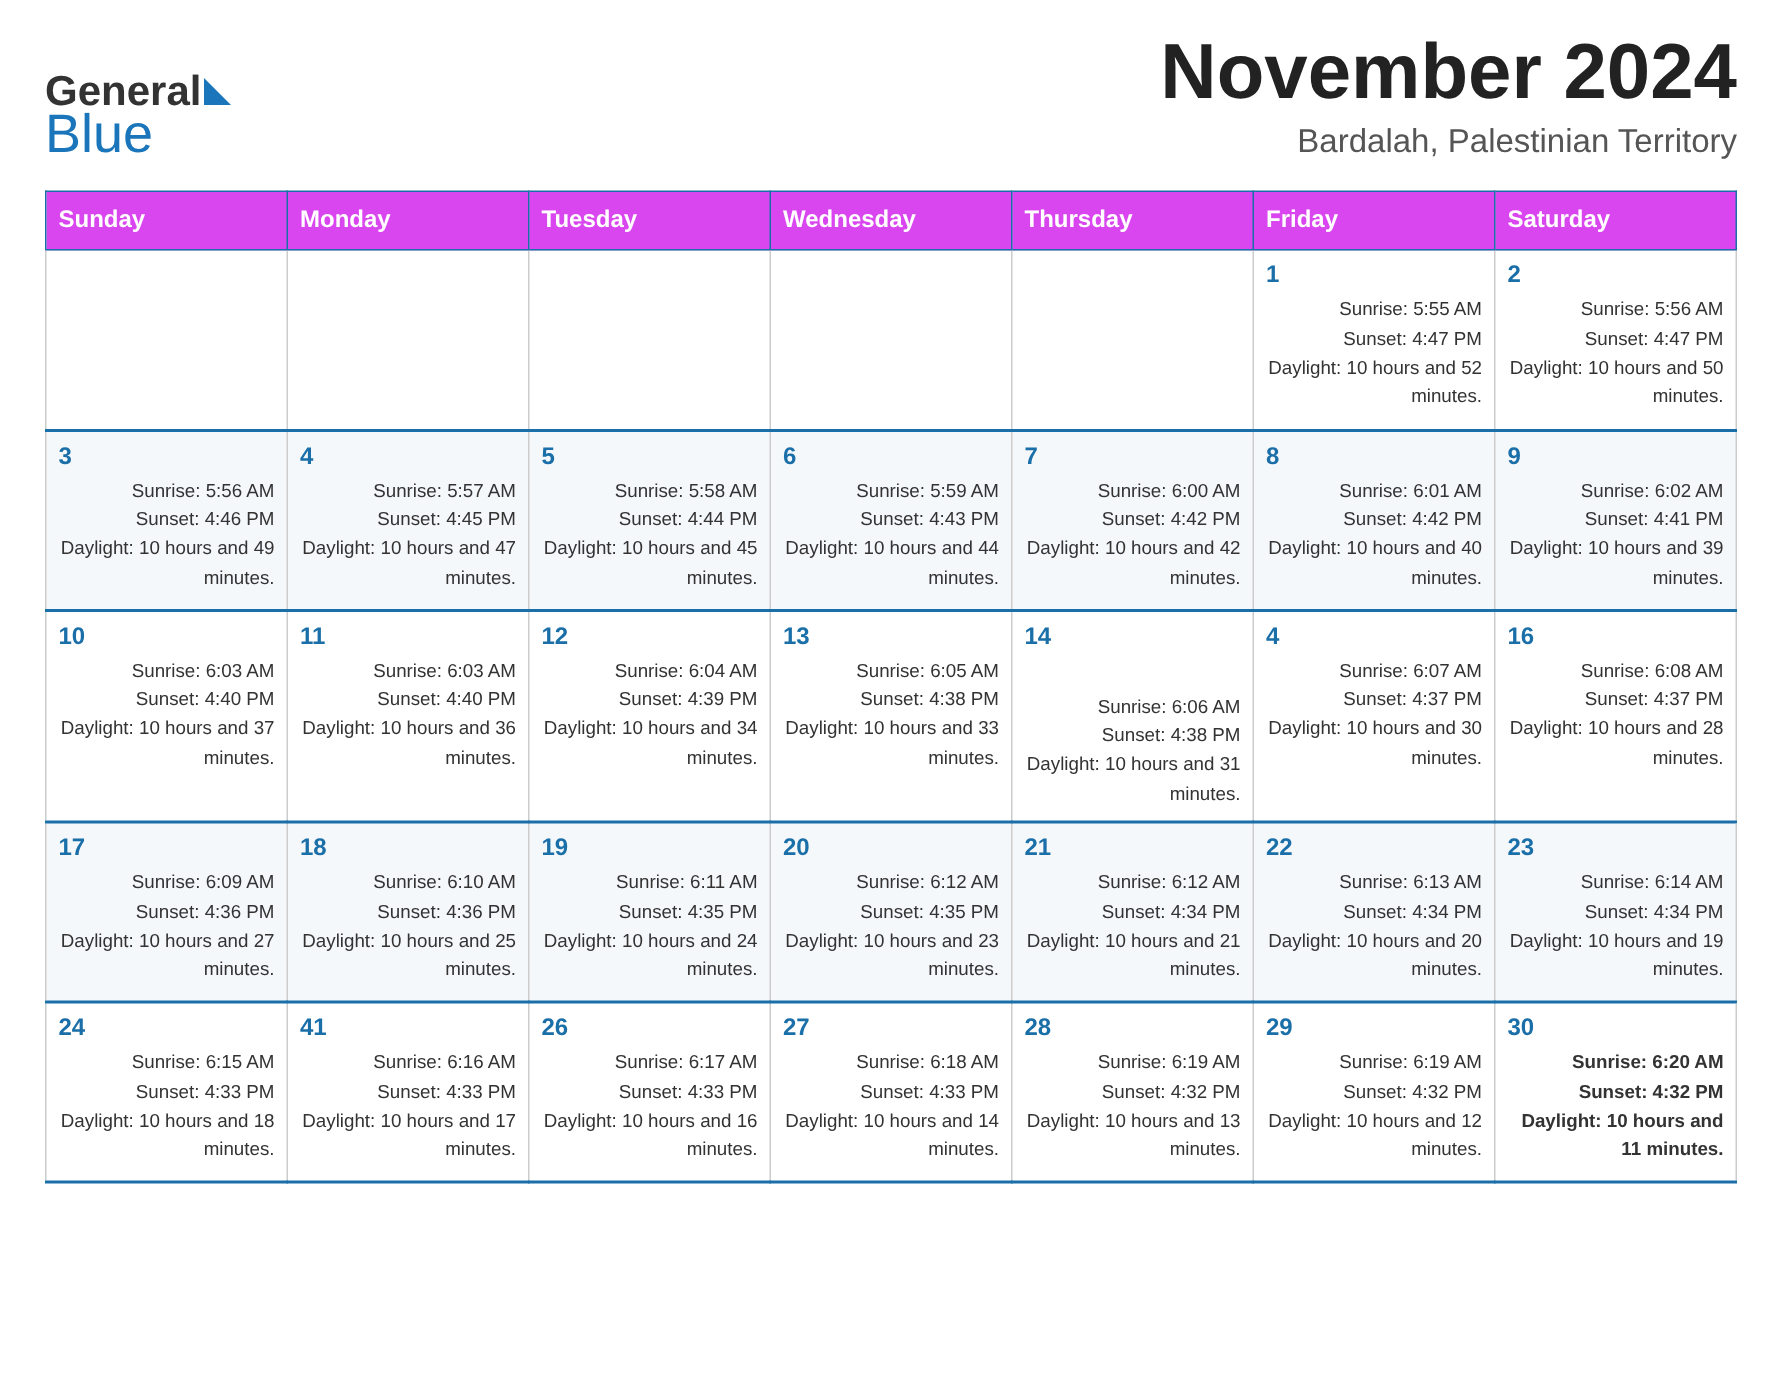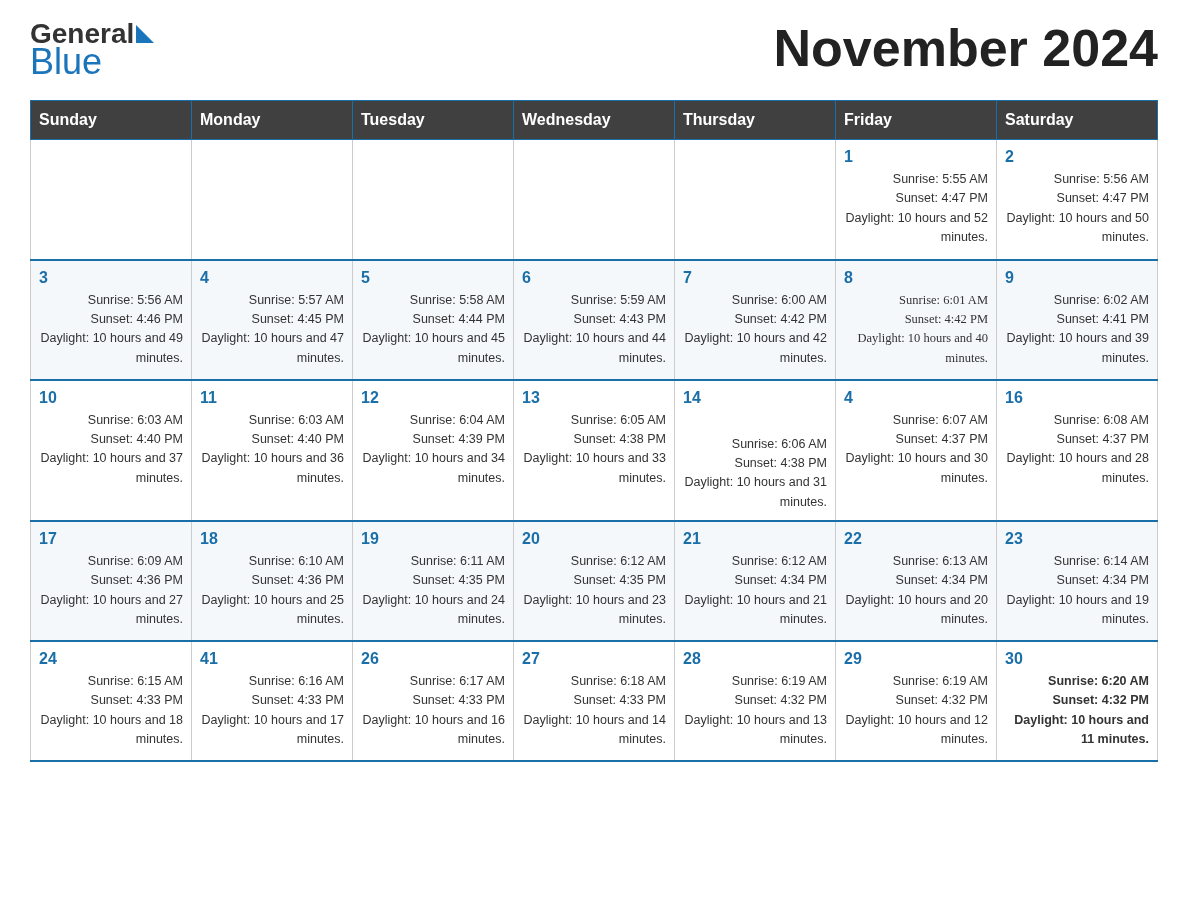--- a/index.html
+++ b/index.html
@@ -6,21 +6,21 @@
     body {
       font-family: Arial, sans-serif;
       background: #fff;
       width: 1188px;
       min-height: 918px;
       padding: 20px 30px;
     }
     .header {
       display: flex;
       justify-content: space-between;
-      align-items: flex-start;
+      align-items: flex-end;
       margin-bottom: 20px;
     }
     .logo-text {
       font-size: 28px;
       font-weight: bold;
       color: #333;
       line-height: 1;
     }
     .logo-triangle {
       width: 0;
@@ -59,21 +59,21 @@
     .calendar-subtitle {
       font-size: 22px;
       color: #555;
       margin-top: 4px;
     }
     table {
       width: 100%;
       border-collapse: collapse;
     }
     thead tr {
-      background-color: #404040;
+      background-color: #d946ef;
     }
     thead th {
       color: #fff;
       font-size: 16px;
       font-weight: bold;
       padding: 10px 8px;
       text-align: left;
       border: 1px solid #1a6fa8;
     }
     tbody tr {
@@ -115,20 +115,21 @@
 <div class="header">
   <div class="logo-wrapper">
     <div class="logo-line1">
       <span class="logo-text">General</span>
       <span class="logo-triangle"></span>
     </div>
     <div class="logo-line2">Blue</div>
   </div>
   <div class="title-block">
     <div class="calendar-title">November 2024</div>
+    <div class="calendar-subtitle">Bardalah, Palestinian Territory</div>
   </div>
 </div>
 
 <table>
   <thead>
     <tr>
       <th>Sunday</th>
       <th>Monday</th>
       <th>Tuesday</th>
       <th>Wednesday</th>
@@ -183,21 +184,21 @@
 Daylight: 10 hours and 44 minutes.</div>
         </td>
         <td>
           <span class="day-number">7</span>
           <div class="day-info" style="white-space: pre-line;">Sunrise: 6:00 AM
 Sunset: 4:42 PM
 Daylight: 10 hours and 42 minutes.</div>
         </td>
         <td>
           <span class="day-number">8</span>
-          <div class="day-info" style="white-space: pre-line; font-family: Liberation Serif, serif;">Sunrise: 6:01 AM
+          <div class="day-info" style="white-space: pre-line;">Sunrise: 6:01 AM
 Sunset: 4:42 PM
 Daylight: 10 hours and 40 minutes.</div>
         </td>
         <td>
           <span class="day-number">9</span>
           <div class="day-info" style="white-space: pre-line;">Sunrise: 6:02 AM
 Sunset: 4:41 PM
 Daylight: 10 hours and 39 minutes.</div>
         </td>
       </tr>

